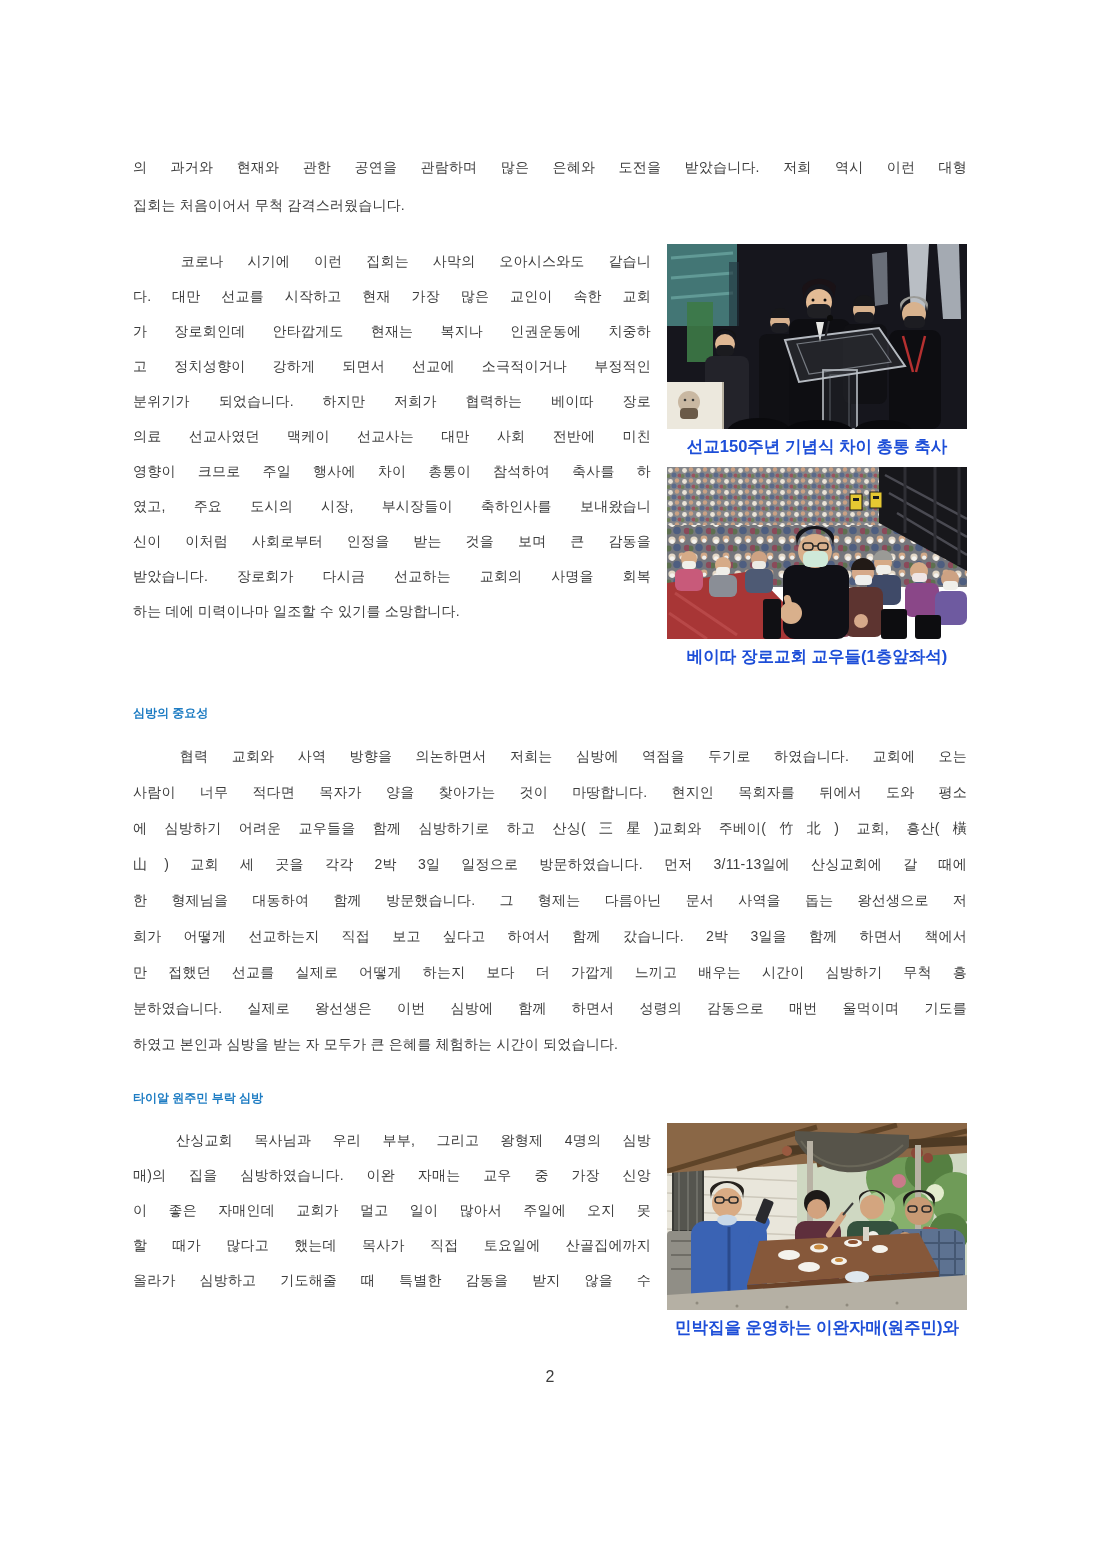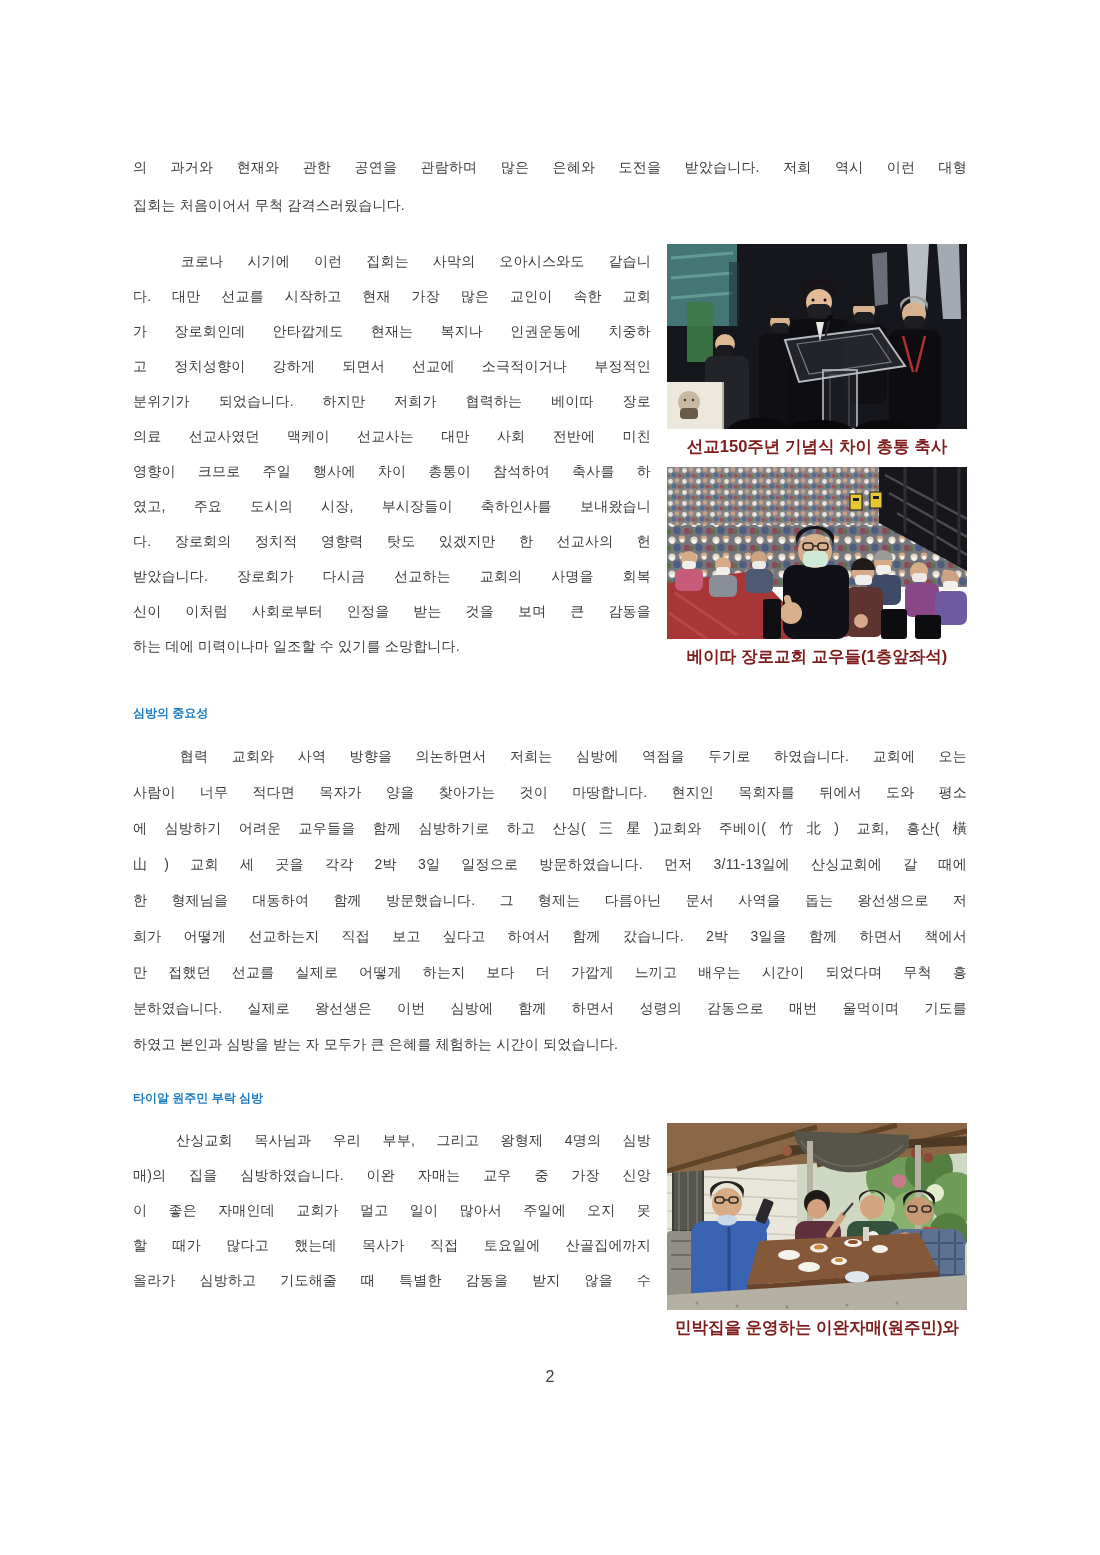--- a/index.html
+++ b/index.html
@@ -26,21 +26,21 @@
   .two-col { display:flex; gap:16px; }
   .sec1 { margin-top:20px; }
   .sec2 { margin-top:12px; }
   .col-text { width:520px; }
   .col-text .line { line-height:35px; }
   .col-fig { width:300px; }
   .col-fig svg { display:block; }
   .fig-caption {
     font-size:16.5px;
     font-weight:bold;
-    color:#7f1d1d;
+    color:#1d4ed8;
     text-align:center;
     line-height:24px;
     margin:5px 0 9px 0;
     white-space:nowrap;
   }
   h2.blue-heading {
     color:#1d7cc3;
     font-size:12px;
     font-weight:bold;
     margin:24px 0 0 0;
@@ -68,23 +68,22 @@
   <div class="two-col sec1">
     <div class="col-text">
       <div class="line j">  코로나 시기에 이런 집회는 사막의 오아시스와도 같습니</div>
       <div class="line j">다. 대만 선교를 시작하고 현재 가장 많은 교인이 속한 교회</div>
       <div class="line j">가 장로회인데 안타깝게도 현재는 복지나 인권운동에 치중하</div>
       <div class="line j">고 정치성향이 강하게 되면서 선교에 소극적이거나 부정적인</div>
       <div class="line j">분위기가 되었습니다. 하지만 저희가 협력하는 베이따 장로</div>
       <div class="line j">의료 선교사였던 맥케이 선교사는 대만 사회 전반에 미친</div>
       <div class="line j">영향이 크므로 주일 행사에 차이 총통이 참석하여 축사를 하</div>
       <div class="line j">였고, 주요 도시의 시장, 부시장들이 축하인사를 보내왔습니</div>
-      <div class="line j">다. 장로회의 정치적 영향력 탓도 있겠지만 한 선교사의 헌</div>
+      <div class="line j">신이 이처럼 사회로부터 인정을 받는 것을 보며 큰 감동을</div>
       <div class="line j">받았습니다. 장로회가 다시금 선교하는 교회의 사명을 회복</div>
-      <div class="line j">신이 이처럼 사회로부터 인정을 받는 것을 보며 큰 감동을</div>
       <div class="line last">하는 데에 미력이나마 일조할 수 있기를 소망합니다.</div>
     </div>
 
     <div class="col-fig">
 
       <svg viewBox="0 0 300 185" width="300" height="185" role="img">
         <rect width="300" height="185" fill="#16161d"></rect>
         <rect x="0" y="0" width="70" height="82" fill="#57a09b" opacity="0.7"></rect>
         <g stroke="#86c6bf" stroke-width="3" opacity="0.45">
           <line x1="4" y1="14" x2="66" y2="9"></line>
@@ -251,21 +250,21 @@
 
   <h2 class="blue-heading">심방의 중요성</h2>
 
   <div class="body-para">
     <div class="line j">  협력 교회와 사역 방향을 의논하면서 저희는 심방에 역점을 두기로 하였습니다. 교회에 오는</div>
     <div class="line j">사람이 너무 적다면 목자가 양을 찾아가는 것이 마땅합니다. 현지인 목회자를 뒤에서 도와 평소</div>
     <div class="line j">에 심방하기 어려운 교우들을 함께 심방하기로 하고 산싱(三星)교회와 주베이(竹北) 교회, 흥산(橫</div>
     <div class="line j">山) 교회 세 곳을 각각 2박 3일 일정으로 방문하였습니다. 먼저 3/11-13일에 산싱교회에 갈 때에</div>
     <div class="line j">한 형제님을 대동하여 함께 방문했습니다. 그 형제는 다름아닌 문서 사역을 돕는 왕선생으로 저</div>
     <div class="line j">희가 어떻게 선교하는지 직접 보고 싶다고 하여서 함께 갔습니다. 2박 3일을 함께 하면서 책에서</div>
-    <div class="line j">만 접했던 선교를 실제로 어떻게 하는지 보다 더 가깝게 느끼고 배우는 시간이 되었다며 무척 흥</div>
+    <div class="line j">만 접했던 선교를 실제로 어떻게 하는지 보다 더 가깝게 느끼고 배우는 시간이 심방하기 무척 흥</div>
     <div class="line j">분하였습니다. 실제로 왕선생은 이번 심방에 함께 하면서 성령의 감동으로 매번 울먹이며 기도를</div>
     <div class="line last">하였고 본인과 심방을 받는 자 모두가 큰 은혜를 체험하는 시간이 되었습니다.</div>
   </div>
 
   <h2 class="blue-heading">타이알 원주민 부락 심방</h2>
 
   <div class="two-col sec2">
     <div class="col-text">
       <div class="line j">  산싱교회 목사님과 우리 부부, 그리고 왕형제 4명의 심방</div>
       <div class="line j">매)의 집을 심방하였습니다. 이완 자매는 교우 중 가장 신앙</div>

